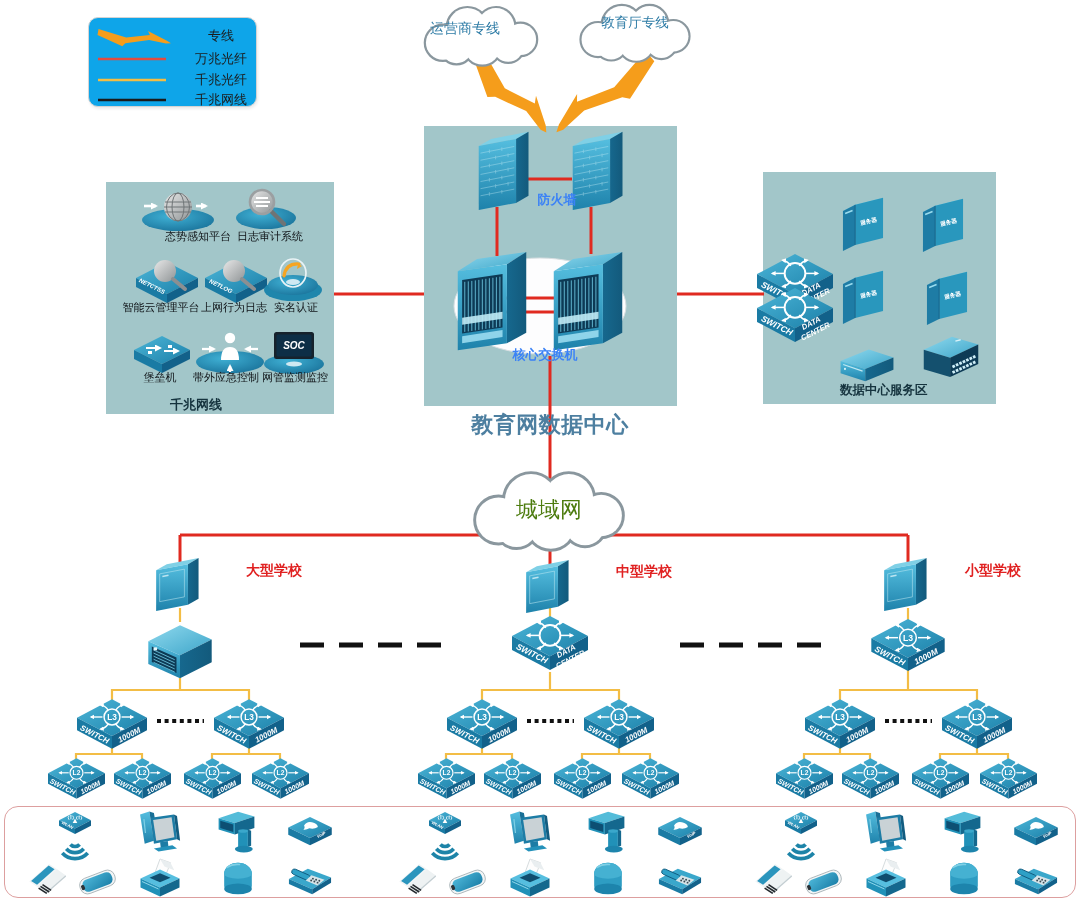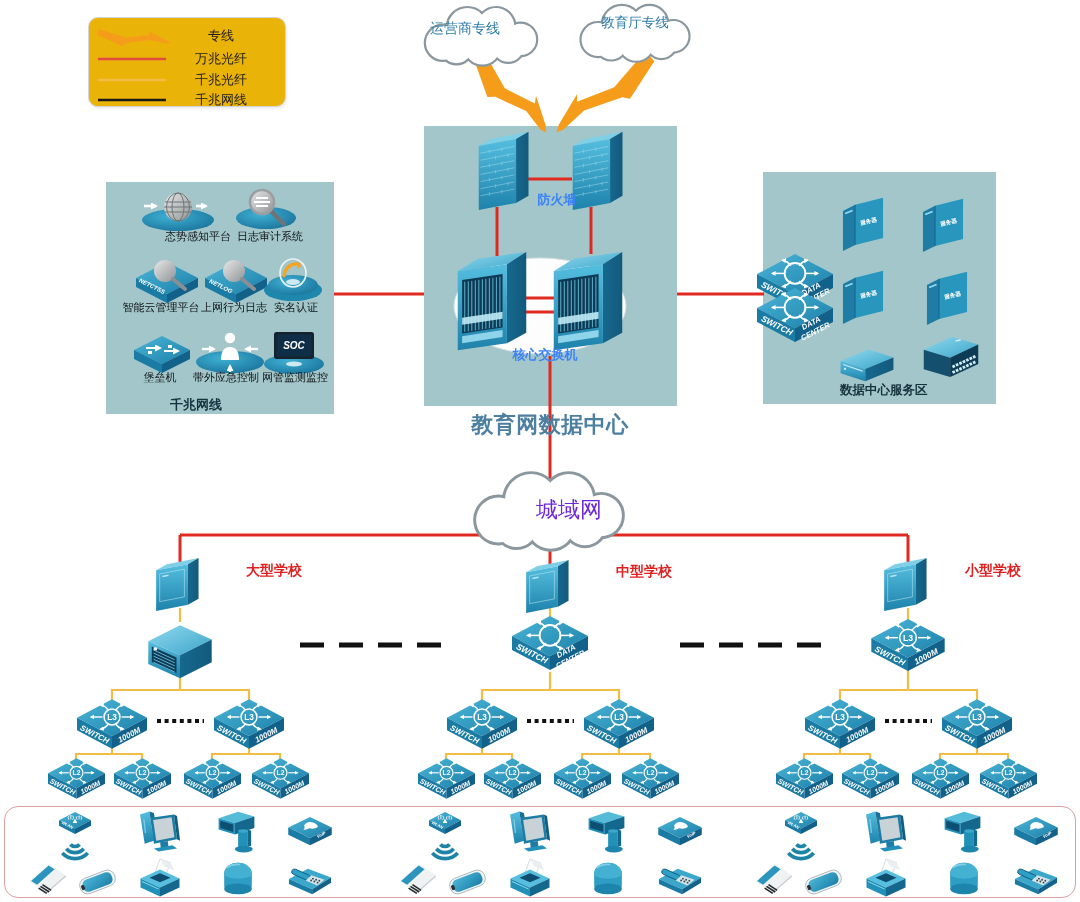--- a/index.html
+++ b/index.html
@@ -5,21 +5,21 @@
   html,body{margin:0;padding:0;background:#fff;}
   #canvas{position:relative;width:1080px;height:902px;background:#ffffff;overflow:hidden;
           font-family:"Liberation Sans",sans-serif;}
   .abs{position:absolute;}
   .zone{position:absolute;background:#a2c6c9;}
   .zone-label{position:absolute;font-size:13px;font-weight:bold;color:#15333e;text-align:center;white-space:nowrap;}
   .icon-label{position:absolute;font-size:11px;font-weight:normal;color:#101418;text-align:center;white-space:nowrap;transform:translateX(-50%);}
   .school-label{position:absolute;font-size:14px;font-weight:bold;color:#e02121;white-space:nowrap;transform:translateX(-50%);}
   .dc-title{position:absolute;font-size:22px;color:#4d7fa0;white-space:nowrap;transform:translateX(-50%);letter-spacing:0.5px;}
   .cloud-text{position:absolute;font-weight:normal;color:#2e7ca6;white-space:nowrap;transform:translate(-50%,-50%);}
-  .legend{position:absolute;left:88px;top:17px;width:167px;height:88px;background:#eab308;border:1px solid #d4d4d4;border-radius:10px;box-shadow:1px 2px 3px rgba(0,0,0,0.08);padding-left:29px;}
+  .legend{position:absolute;left:88px;top:17px;width:167px;height:88px;background:#0ea5e9;border:1px solid #d4d4d4;border-radius:10px;box-shadow:1px 2px 3px rgba(0,0,0,0.08);}
   .legend-label{position:absolute;font-size:13px;color:#1c1c1c;white-space:nowrap;transform:translate(-50%,-50%);}
   svg{display:block;overflow:visible;}
   symbol{overflow:visible;}
   .fw-label{position:absolute;font-size:13px;font-weight:bold;color:#3b82f6;white-space:nowrap;transform:translateX(-50%);}
 </style>
 </head>
 <body>
 
 <div id="canvas">
 
@@ -587,21 +587,21 @@
     </svg>
 <svg class="abs" style="left:922px;top:333px" width="58" height="46">
       <use href="#sym-rackports" width="58" height="46"></use>
     </svg>
 
 <div class="zone-label" style="left:840px;top:382px;font-size:12.5px;">数据中心服务区</div>
 
 <svg class="abs" style="left:452px;top:466px" width="194" height="90">
       <use href="#sym-cloud" width="194" height="90"></use>
     </svg>
-<div class="cloud-text" style="left:569px;top:510px;font-size:22px;font-weight:normal;color:#6d28d9;">城域网</div>
+<div class="cloud-text" style="left:549px;top:510px;font-size:22px;font-weight:normal;color:#4d7c0f;">城域网</div>
 
 <div class="school-label" style="left:274px;top:562px">大型学校</div>
 <div class="school-label" style="left:644px;top:563px">中型学校</div>
 <div class="school-label" style="left:993px;top:562px">小型学校</div>
 
 <svg class="abs" style="left:156px;top:558px" width="48" height="53">
       <use href="#sym-bserver" width="48" height="53"></use>
     </svg>
 <svg class="abs" style="left:526px;top:560px" width="48" height="53">
       <use href="#sym-bserver" width="48" height="53"></use>

